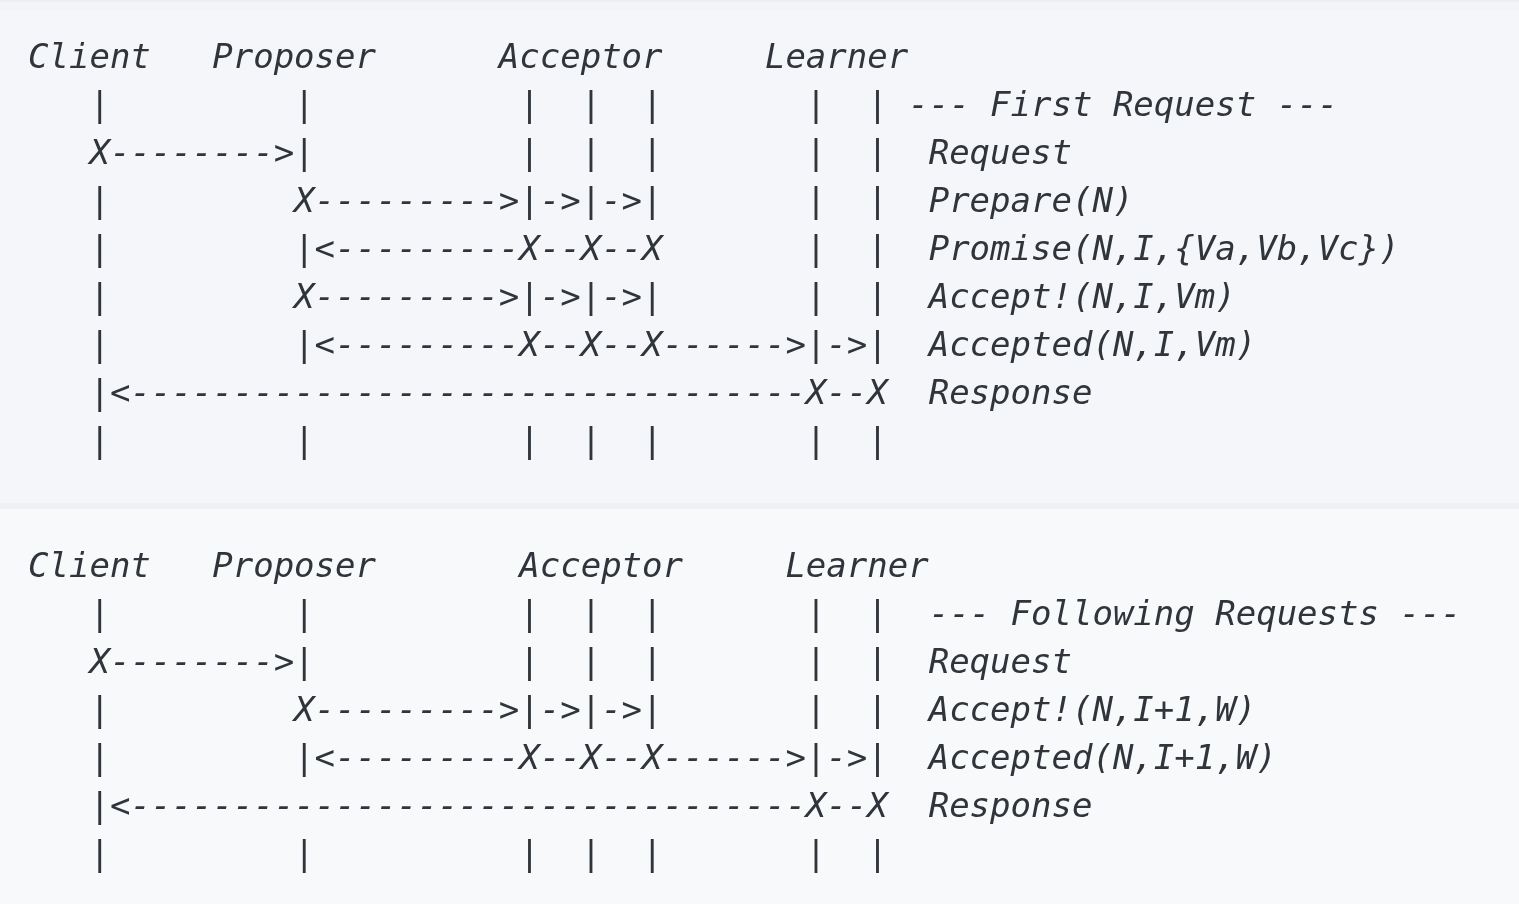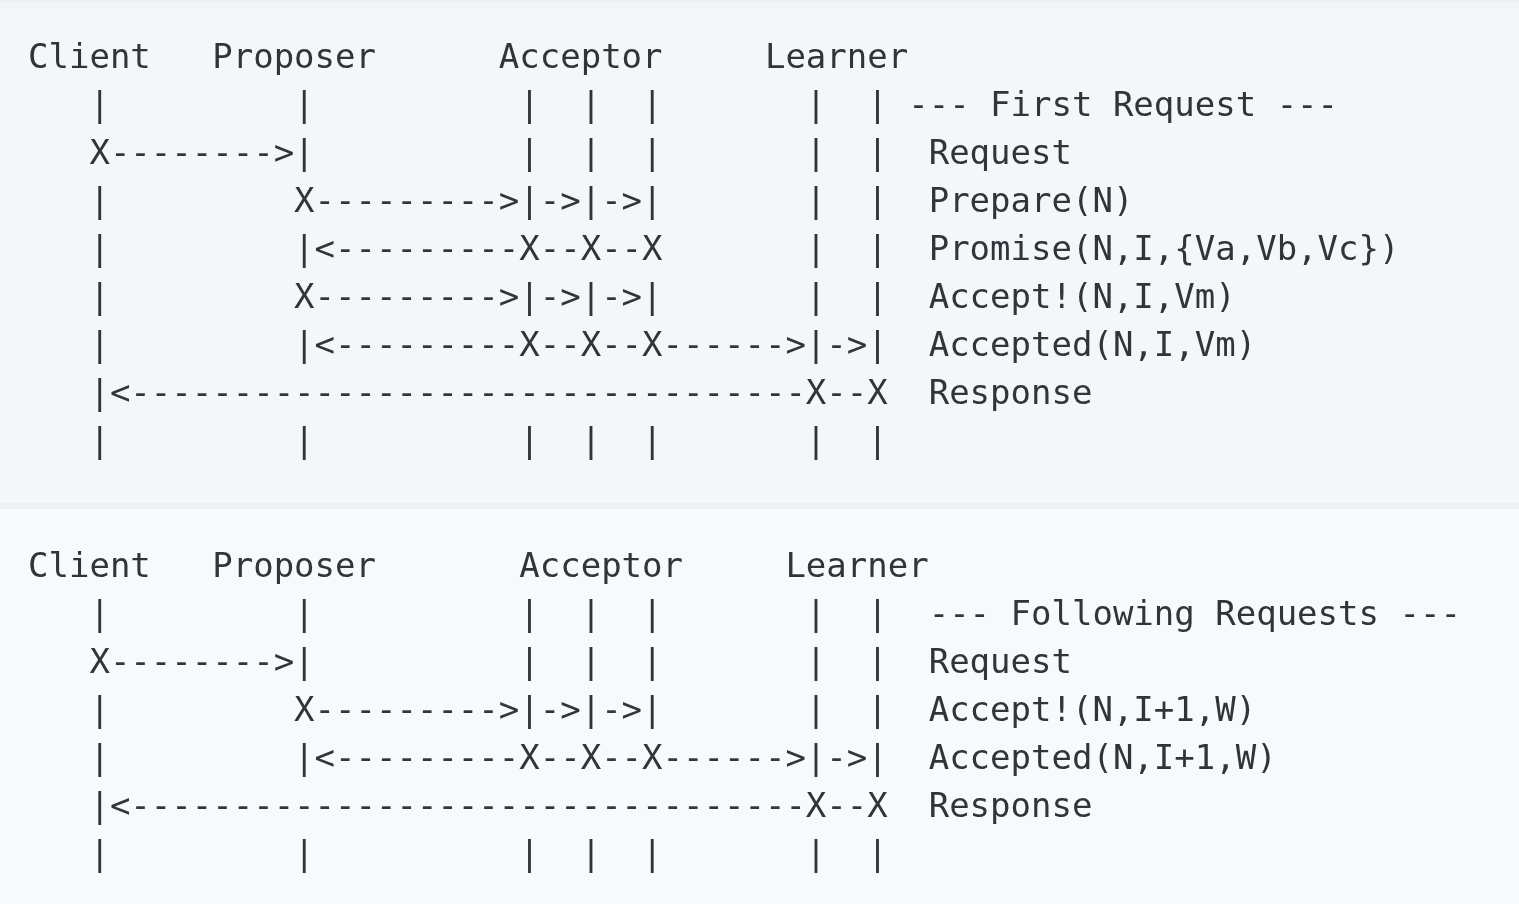--- a/index.html
+++ b/index.html
@@ -20,20 +20,21 @@
     box-sizing: border-box;
   }
   pre.ascii-block {
     margin: 0;
     font-family: "DejaVu Sans Mono", "Liberation Mono", monospace;
     font-size: 34px;
     line-height: 48px;
     color: #2f353a;
     white-space: pre;
     overflow: hidden;
+    font-style: italic;
   }
   #block-first {
     background: #f4f6f9;
     padding: 22px 0 39px 28px;
     border-bottom: 6px solid #eef0f3;
   }
   #block-following {
     background: #f7f9fb;
     padding: 32px 0 27px 28px;
   }

